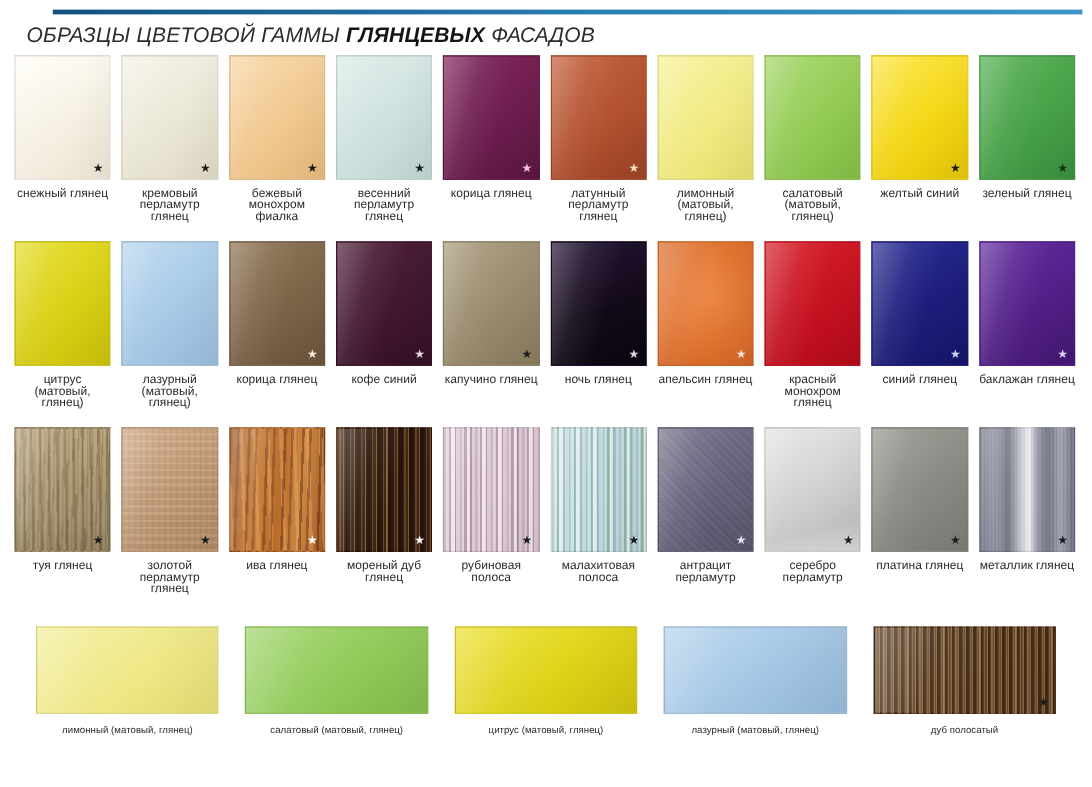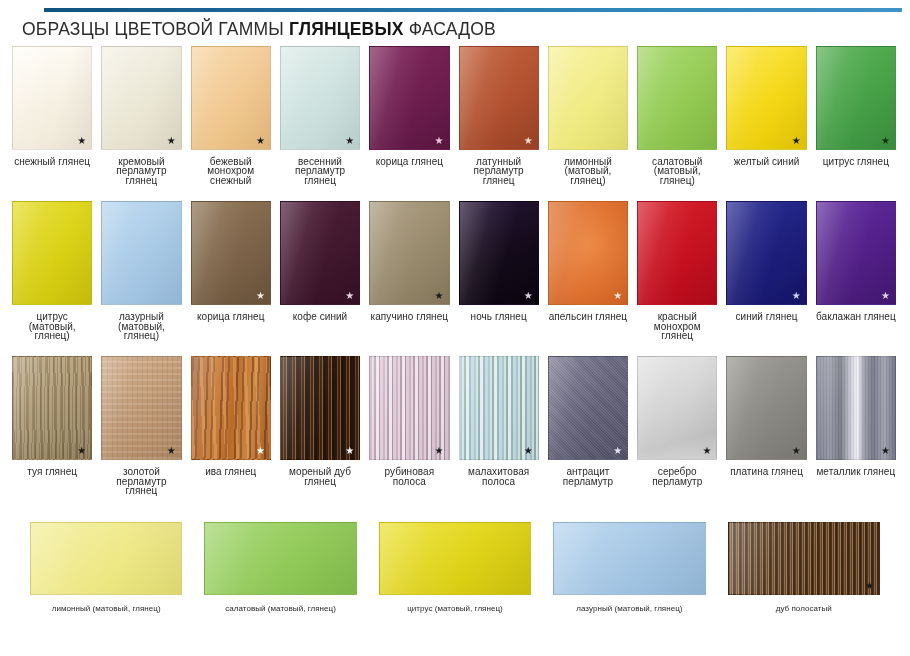--- a/index.html
+++ b/index.html
@@ -6,21 +6,21 @@
   html, body {
     margin: 0; padding: 0;
     width: 910px; height: 656px;
     background: #ffffff;
     font-family: "Liberation Sans", sans-serif;
     overflow: hidden;
   }
   .page { position: relative; width: 910px; height: 656px; background: #fff; }
 
   
-  .section-head { position: relative; padding: 0 0 0 22px; }
+  .section-head { position: relative; padding: 0 0 0 22px; font-style: italic; }
   .head-rule {
     height: 4px; margin-left: 22px; margin-right: 8px;
     background: linear-gradient(to right, #12527f 0%, #2a7fb5 55%, #3f93c6 100%);
   }
   .head-title {
     font-size: 17.5px;
     letter-spacing: .2px;
     color: #2b2b2b;
     padding: 7px 0 6px 0;
     white-space: nowrap;
@@ -110,21 +110,21 @@
         </div>
         <div class="label">кремовый
 перламутр глянец</div>
       </div>
       <div class="cell">
         <div class="swatch" style="background: linear-gradient(160deg, rgb(247, 213, 166) 0%, rgb(241, 200, 143) 55%, rgb(233, 189, 128) 100%);">
           <div class="sheen"></div>
           <div class="star" style="color: rgb(26, 26, 26);">★</div>
         </div>
         <div class="label">бежевый
-монохром снежный</div>
+монохром фиалка</div>
       </div>
       <div class="cell">
         <div class="swatch" style="background: linear-gradient(160deg, rgb(220, 235, 232) 0%, rgb(205, 225, 222) 55%, rgb(194, 216, 213) 100%);">
           <div class="sheen"></div>
           <div class="star" style="color: rgb(26, 26, 26);">★</div>
         </div>
         <div class="label">весенний
 перламутр глянец</div>
       </div>
       <div class="cell">
@@ -161,21 +161,21 @@
           <div class="sheen"></div>
           <div class="star" style="color: rgb(26, 26, 26);">★</div>
         </div>
         <div class="label">желтый синий</div>
       </div>
       <div class="cell">
         <div class="swatch" style="background: linear-gradient(160deg, rgb(86, 175, 84) 0%, rgb(71, 161, 71) 55%, rgb(60, 145, 64) 100%);">
           <div class="sheen"></div>
           <div class="star" style="color: rgb(17, 50, 15);">★</div>
         </div>
-        <div class="label">цитрус глянец</div>
+        <div class="label">зеленый глянец</div>
       </div>
     </div>
   <div class="row-gap"></div>
   <div class="grid">
       <div class="cell">
         <div class="swatch" style="background: linear-gradient(160deg, rgb(228, 220, 42) 0%, rgb(217, 208, 20) 55%, rgb(205, 196, 12) 100%);">
           <div class="sheen"></div>
         </div>
         <div class="label">цитрус
 (матовый, глянец)</div>

